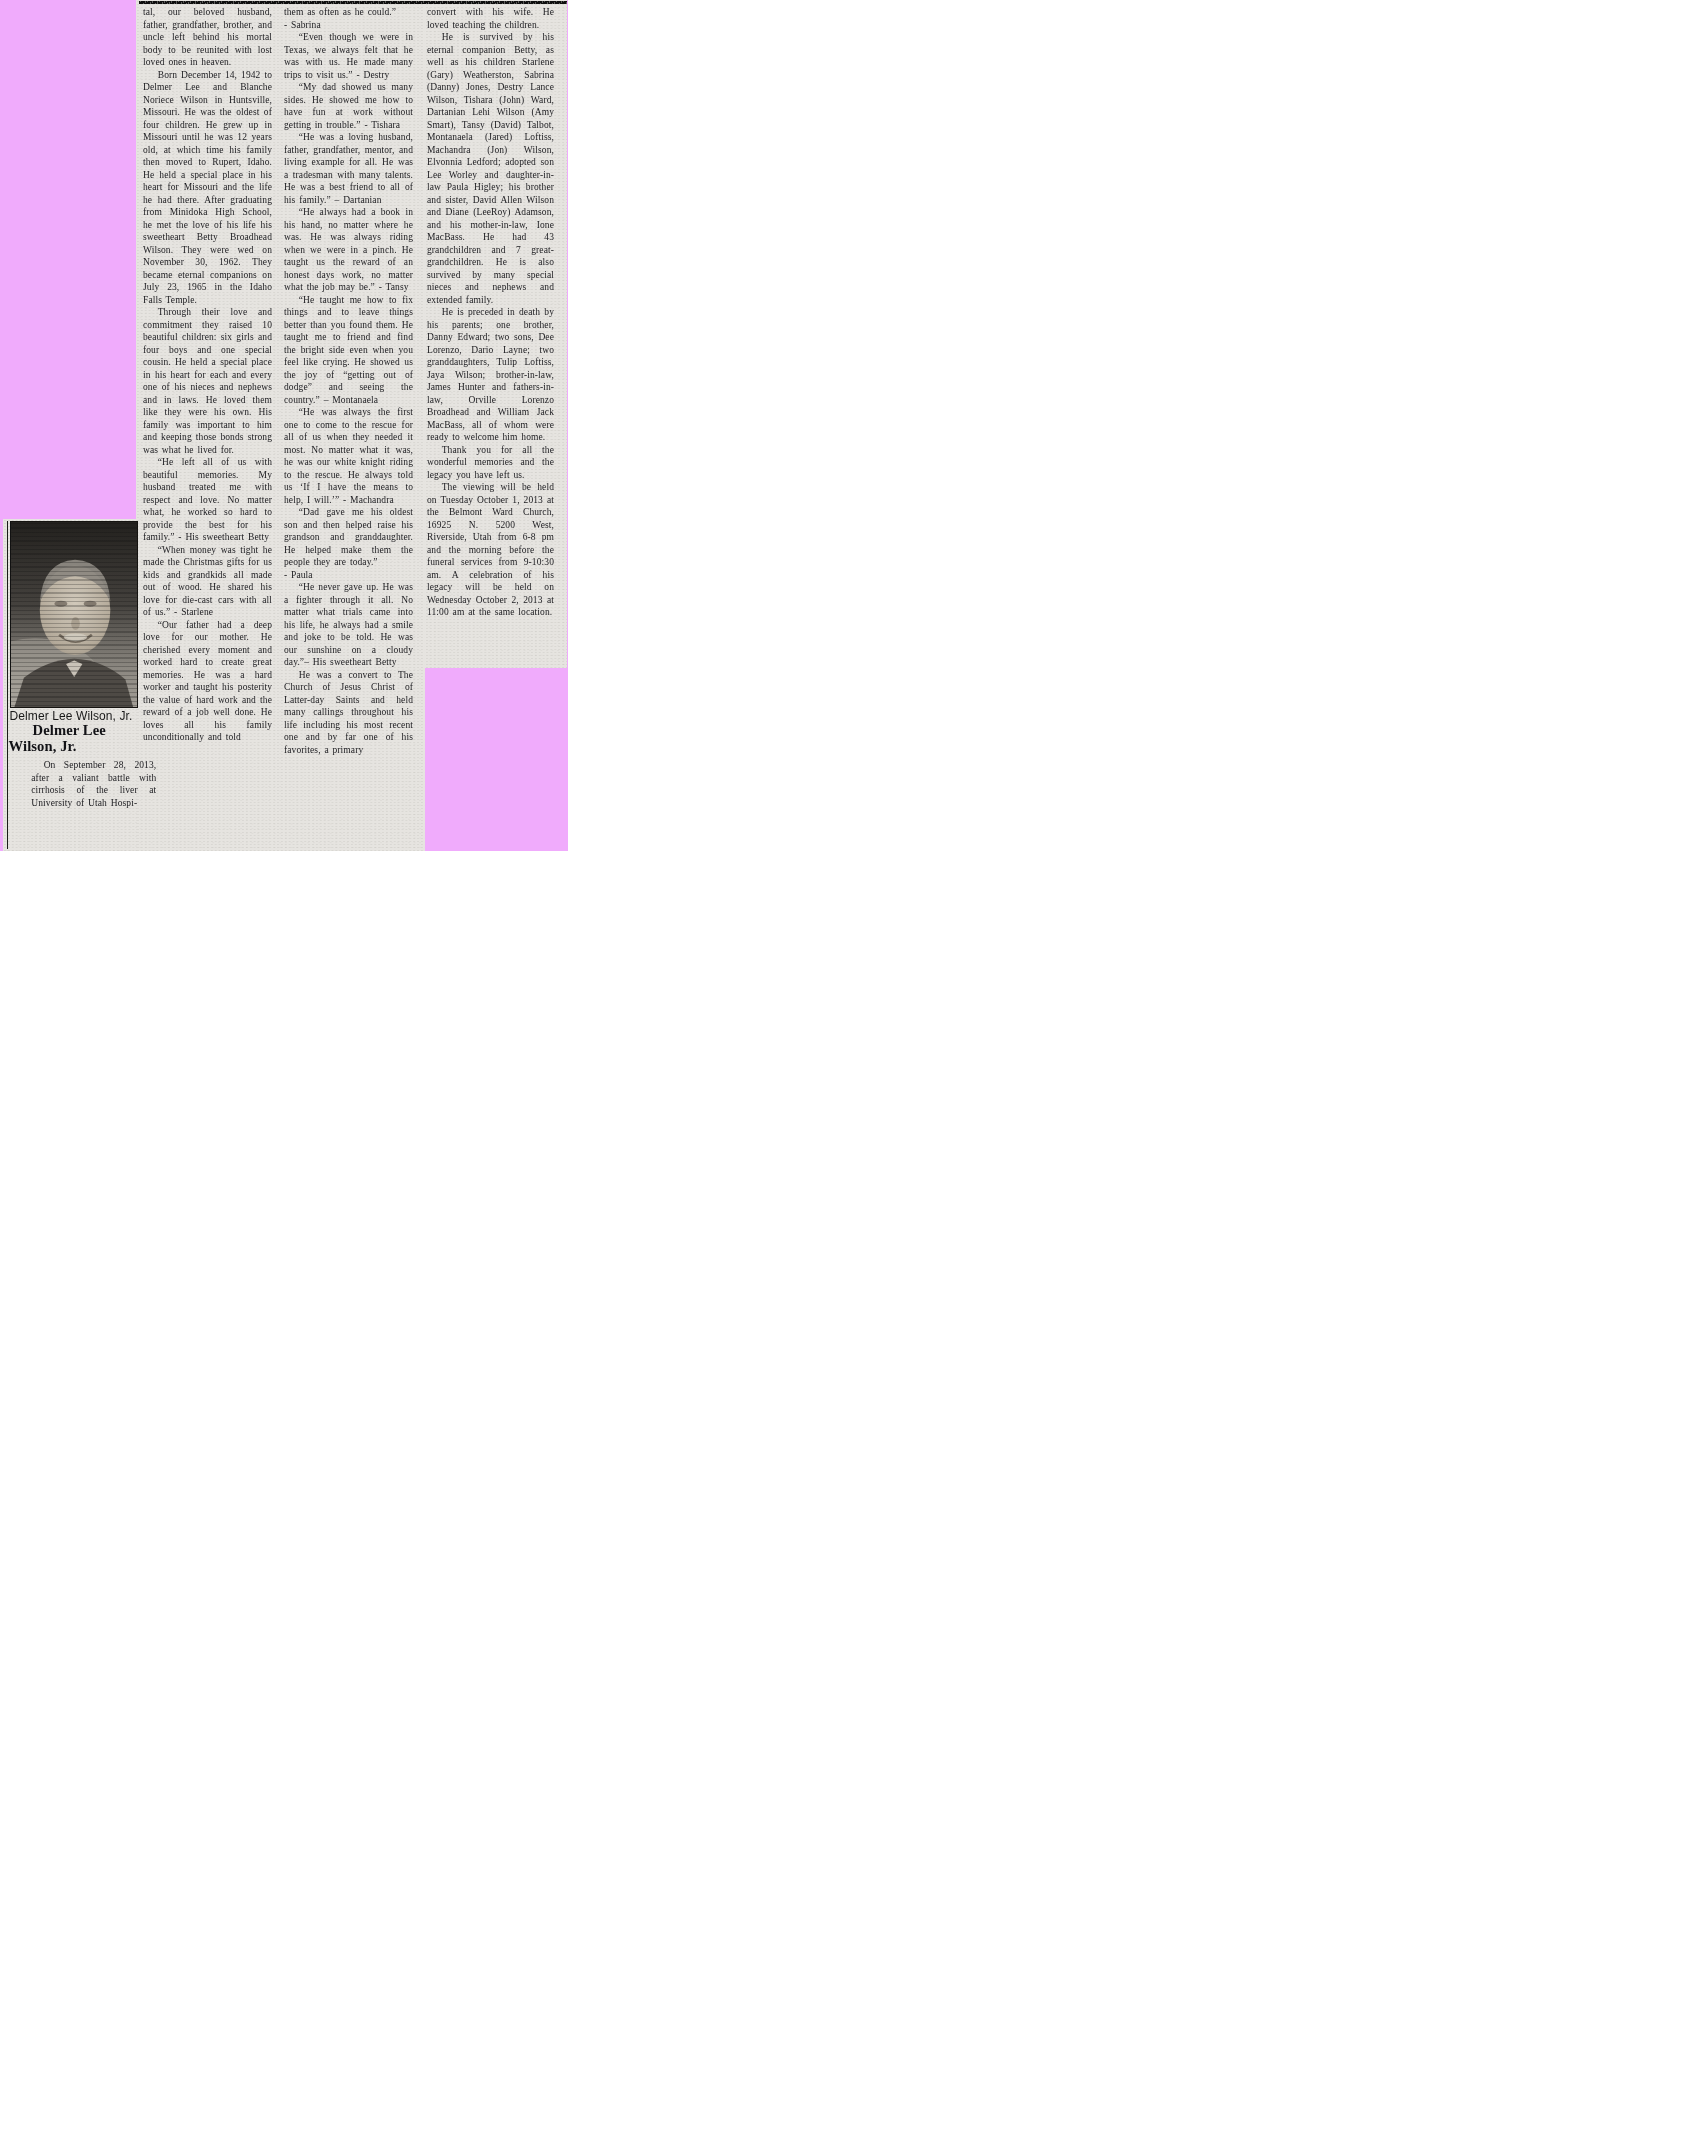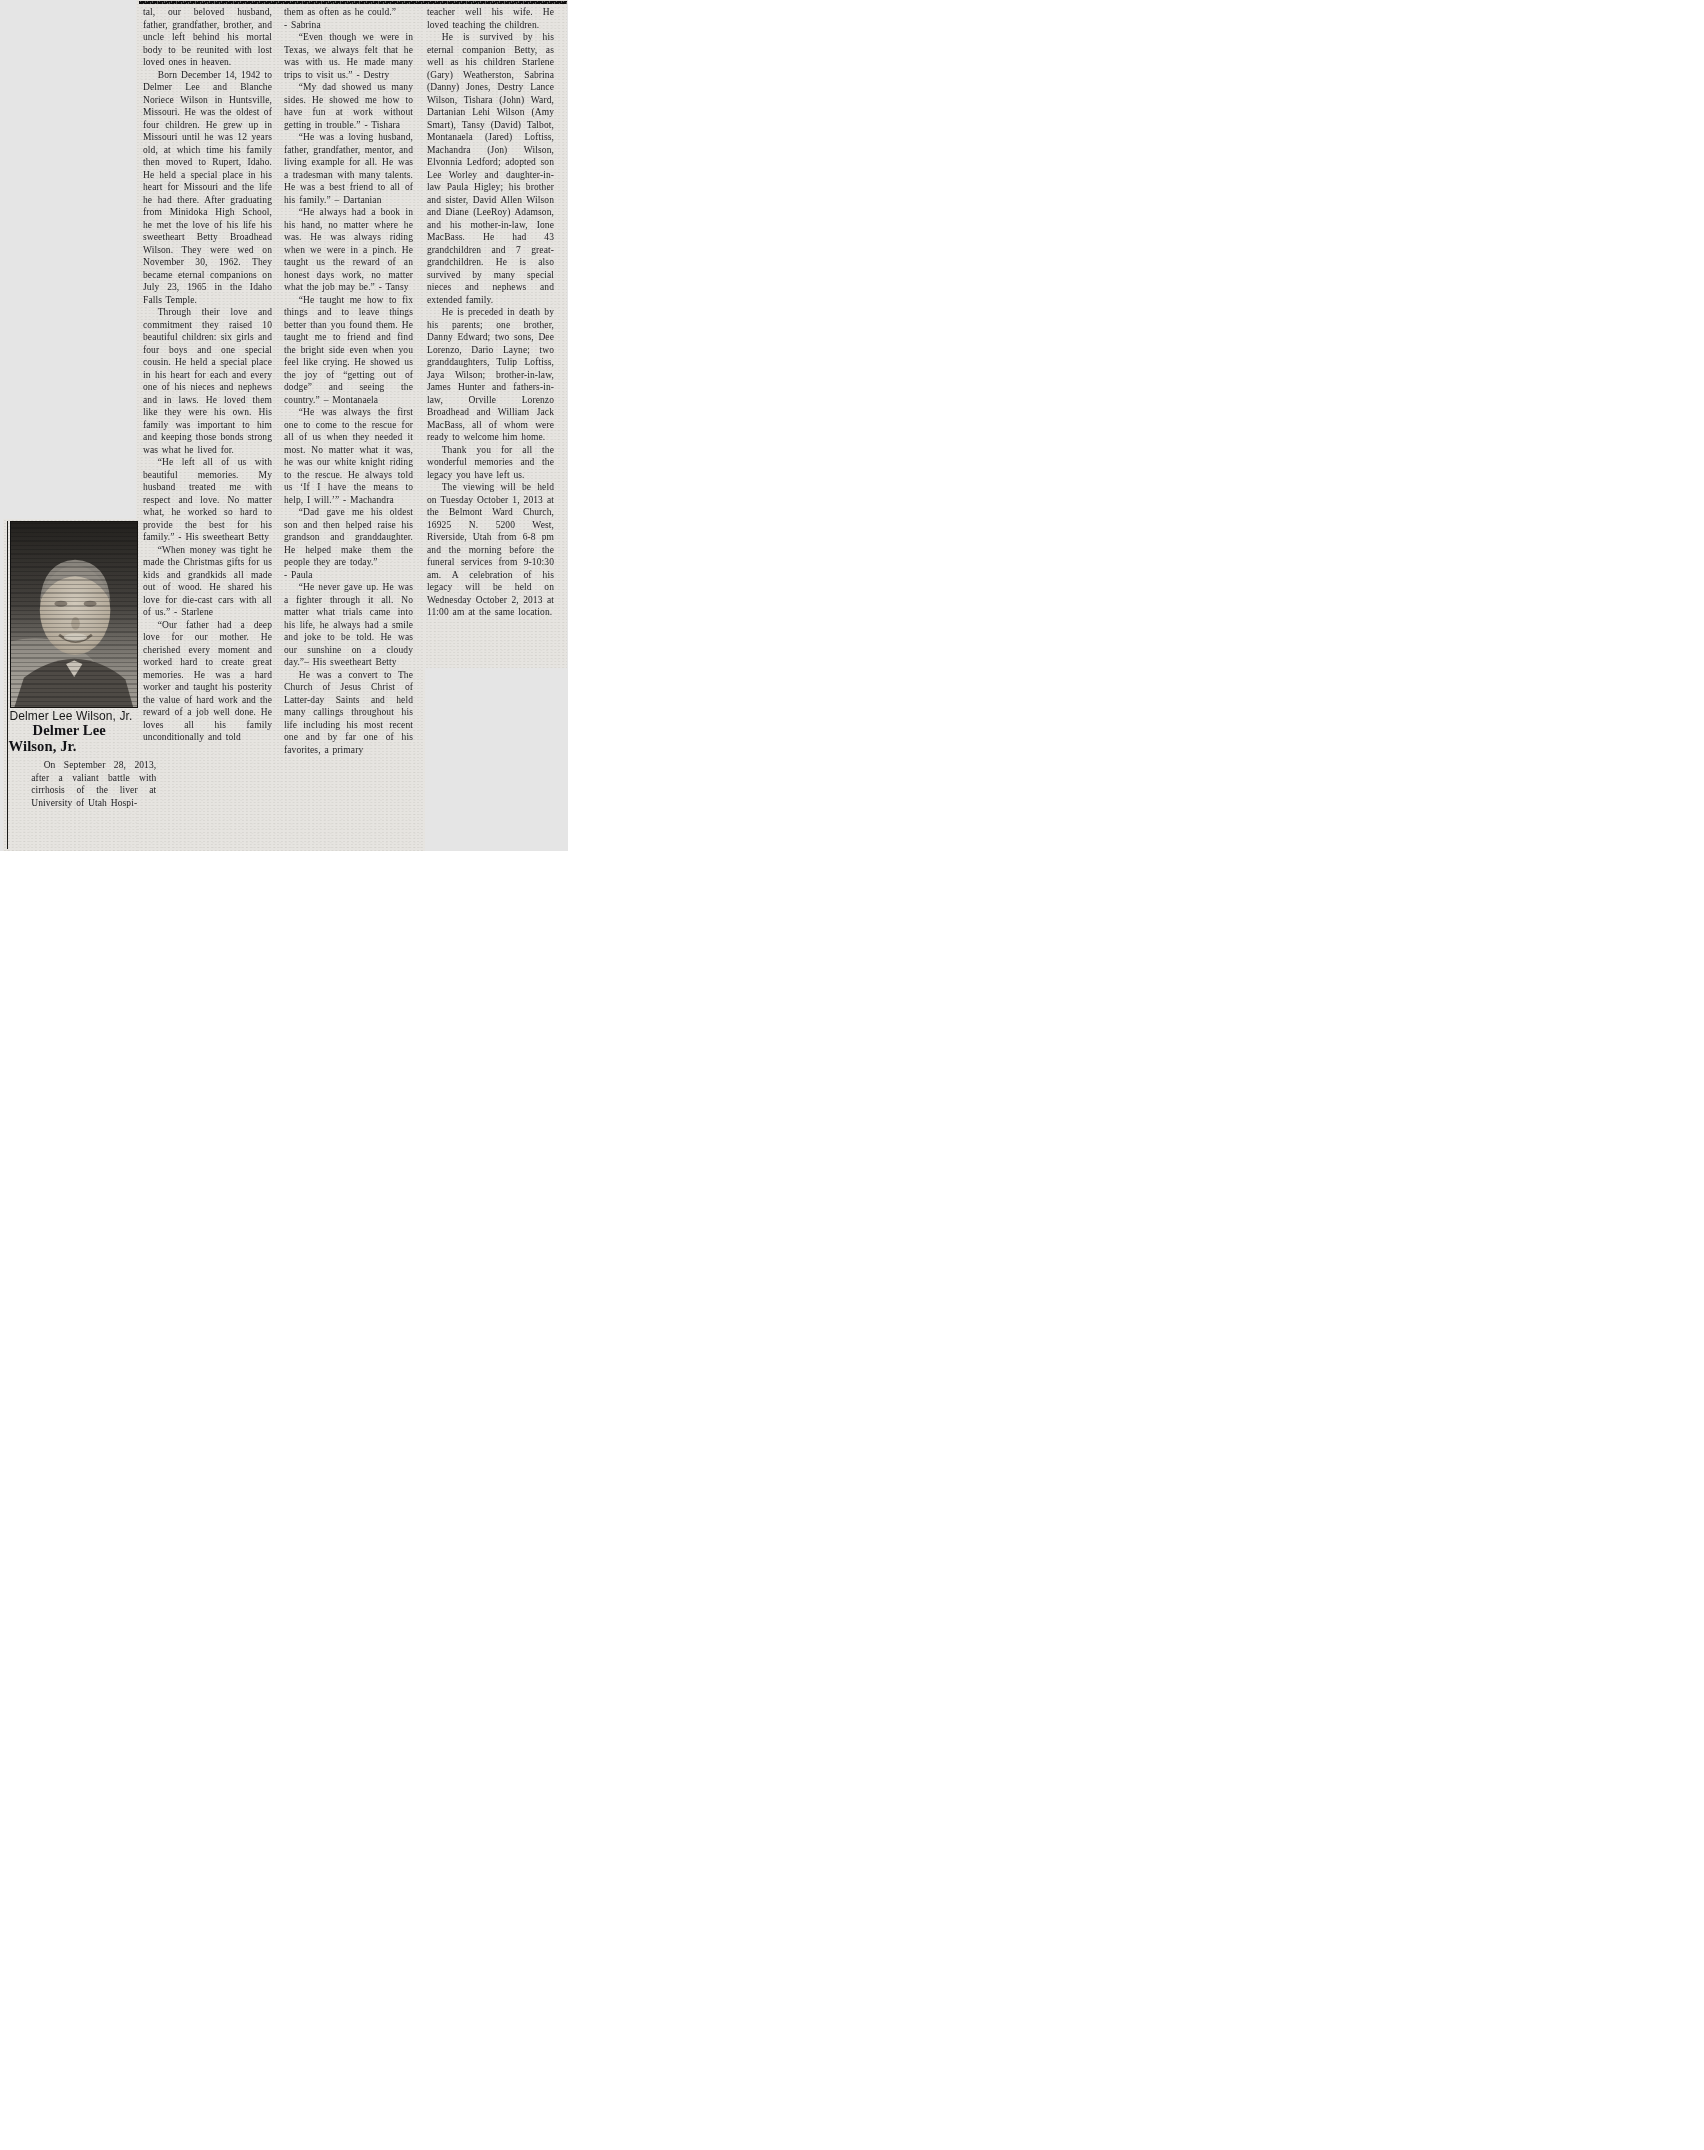--- a/index.html
+++ b/index.html
@@ -1,19 +1,19 @@
 <!DOCTYPE html>
 <html style="font-size:6.9px"><head>
 <meta charset="utf-8">
 <style>
   html,body{margin:0;padding:0;background:#ffffff;}
   .page{
     position:relative;
     width:568px;height:851px;
-    background:#e5e5e5;
+    background:#f0abfc;
     overflow:hidden;
     font-family:"Liberation Serif", serif;
   }
   .scan{
     position:absolute;
     background-color:#e6e4e0;
     background-image:
       radial-gradient(rgba(120,118,112,.20) 0.4px, transparent 0.6px),
       radial-gradient(rgba(140,138,130,.14) 0.4px, transparent 0.6px);
     background-size:3.9px 3px,5.6px 4.7px;
@@ -104,21 +104,21 @@
       <p class="indent">“He was a loving husband, father, grandfather, mentor, and living example for all. He was a tradesman with many talents. He was a best friend to all of his family.” – Dartanian</p>
       <p class="indent">“He always had a book in his hand, no matter where he was. He was always riding when we were in a pinch. He taught us the reward of an honest days work, no matter what the job may be.” - Tansy</p>
       <p class="indent">“He taught me how to fix things and to leave things better than you found them. He taught me to friend and find the bright side even when you feel like crying. He showed us the joy of “getting out of dodge” and seeing the country.” – Montanaela</p>
       <p class="indent">“He was always the first one to come to the rescue for all of us when they needed it most. No matter what it was, he was our white knight riding to the rescue. He always told us ‘If I have the means to help, I will.’” - Machandra</p>
       <p class="indent">“Dad gave me his oldest son and then helped raise his grandson and granddaughter. He helped make them the people they are today.”</p>
       <p class="">- Paula</p>
       <p class="indent">“He never gave up. He was a fighter through it all. No matter what trials came into his life, he always had a smile and joke to be told. He was our sunshine on a cloudy day.”– His sweetheart Betty</p>
       <p class="indent">He was a convert to The Church of Jesus Christ of Latter-day Saints and held many callings throughout his life including his most recent one and by far one of his favorites, a primary</p>
     </div>
   <div class="col" id="col-3">
-      <p class="">teacher well his wife. He loved teaching the children.</p>
+      <p class="">convert with his wife. He loved teaching the children.</p>
       <p class="indent">He is survived by his eternal companion Betty, as well as his children Starlene (Gary) Weatherston, Sabrina (Danny) Jones, Destry Lance Wilson, Tishara (John) Ward, Dartanian Lehi Wilson (Amy Smart), Tansy (David) Talbot, Montanaela (Jared) Loftiss, Machandra (Jon) Wilson, Elvonnia Ledford; adopted son Lee Worley and daughter-in-law Paula Higley; his brother and sister, David Allen Wilson and Diane (LeeRoy) Adamson, and his mother-in-law, Ione MacBass. He had 43 grandchildren and 7 great-grandchildren. He is also survived by many special nieces and nephews and extended family.</p>
       <p class="indent">He is preceded in death by his parents; one brother, Danny Edward; two sons, Dee Lorenzo, Dario Layne; two granddaughters, Tulip Loftiss, Jaya Wilson; brother-in-law, James Hunter and fathers-in-law, Orville Lorenzo Broadhead and William Jack MacBass, all of whom were ready to welcome him home.</p>
       <p class="indent">Thank you for all the wonderful memories and the legacy you have left us.</p>
       <p class="indent">The viewing will be held on Tuesday October 1, 2013 at the Belmont Ward Church, 16925 N. 5200 West, Riverside, Utah from 6-8 pm and the morning before the funeral services from 9-10:30 am. A celebration of his legacy will be held on Wednesday October 2, 2013 at 11:00 am at the same location.</p>
     </div>
 
   <div class="left-rule"></div>
 
   <div id="photo">
     <svg viewBox="0 0 293 430" preserveAspectRatio="none">

